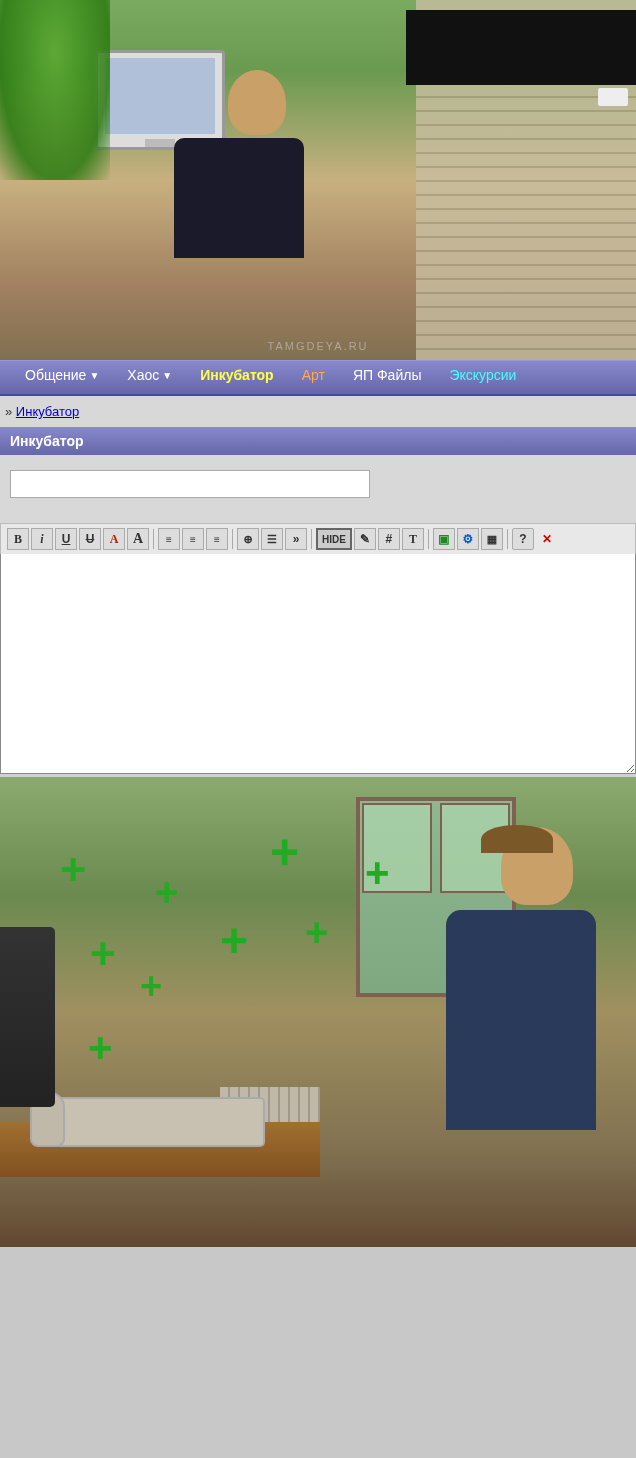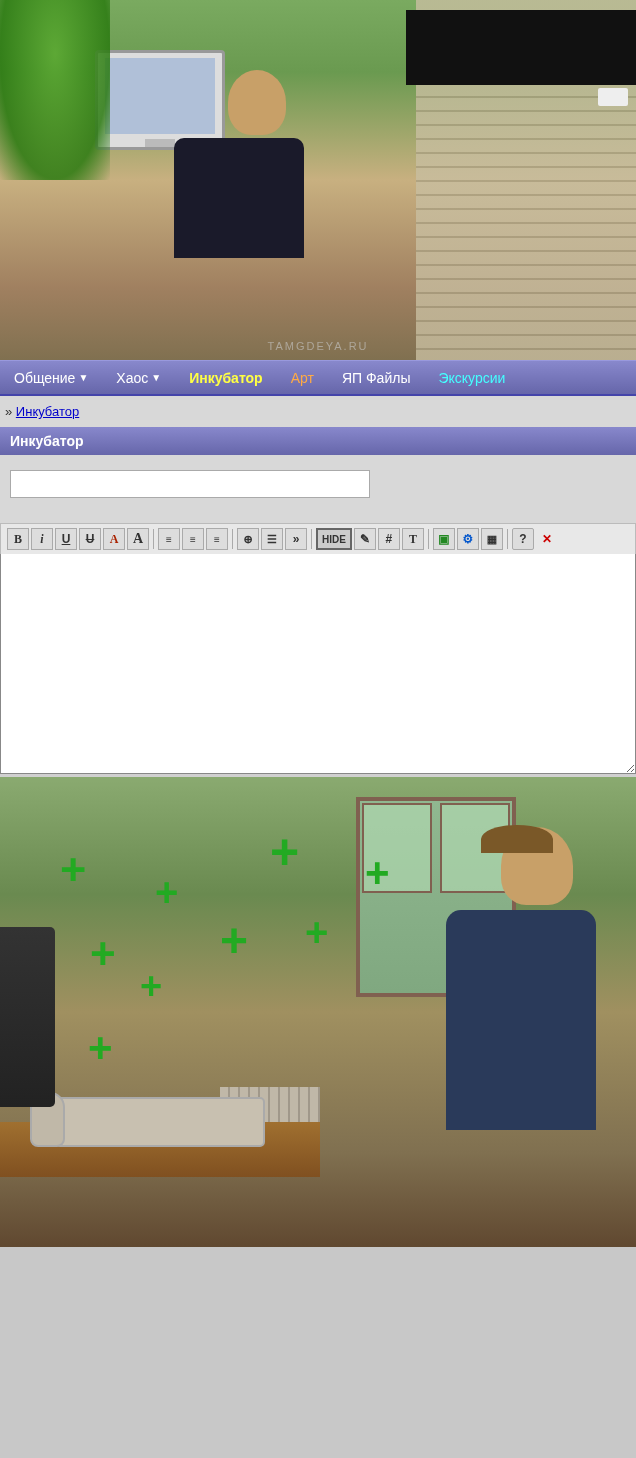--- a/index.html
+++ b/index.html
@@ -67,23 +67,23 @@
         rgba(200,190,160,0.8) 0px,
         rgba(200,190,160,0.8) 12px,
         rgba(170,160,130,0.8) 12px,
         rgba(170,160,130,0.8) 14px
       );
     }
 
     
     .navbar {
       background: linear-gradient(to bottom, #8888cc, #6666aa);
-      padding: 0;
+      padding: 11px;
       display: flex;
-      align-items: center;
+      align-items: flex-end;
       height: 36px;
       border-top: 1px solid #9999dd;
       border-bottom: 2px solid #4444aa;
     }
     .nav-item {
       color: #fff;
       padding: 0 14px;
       display: flex;
       align-items: center;
       font-size: 14px;

